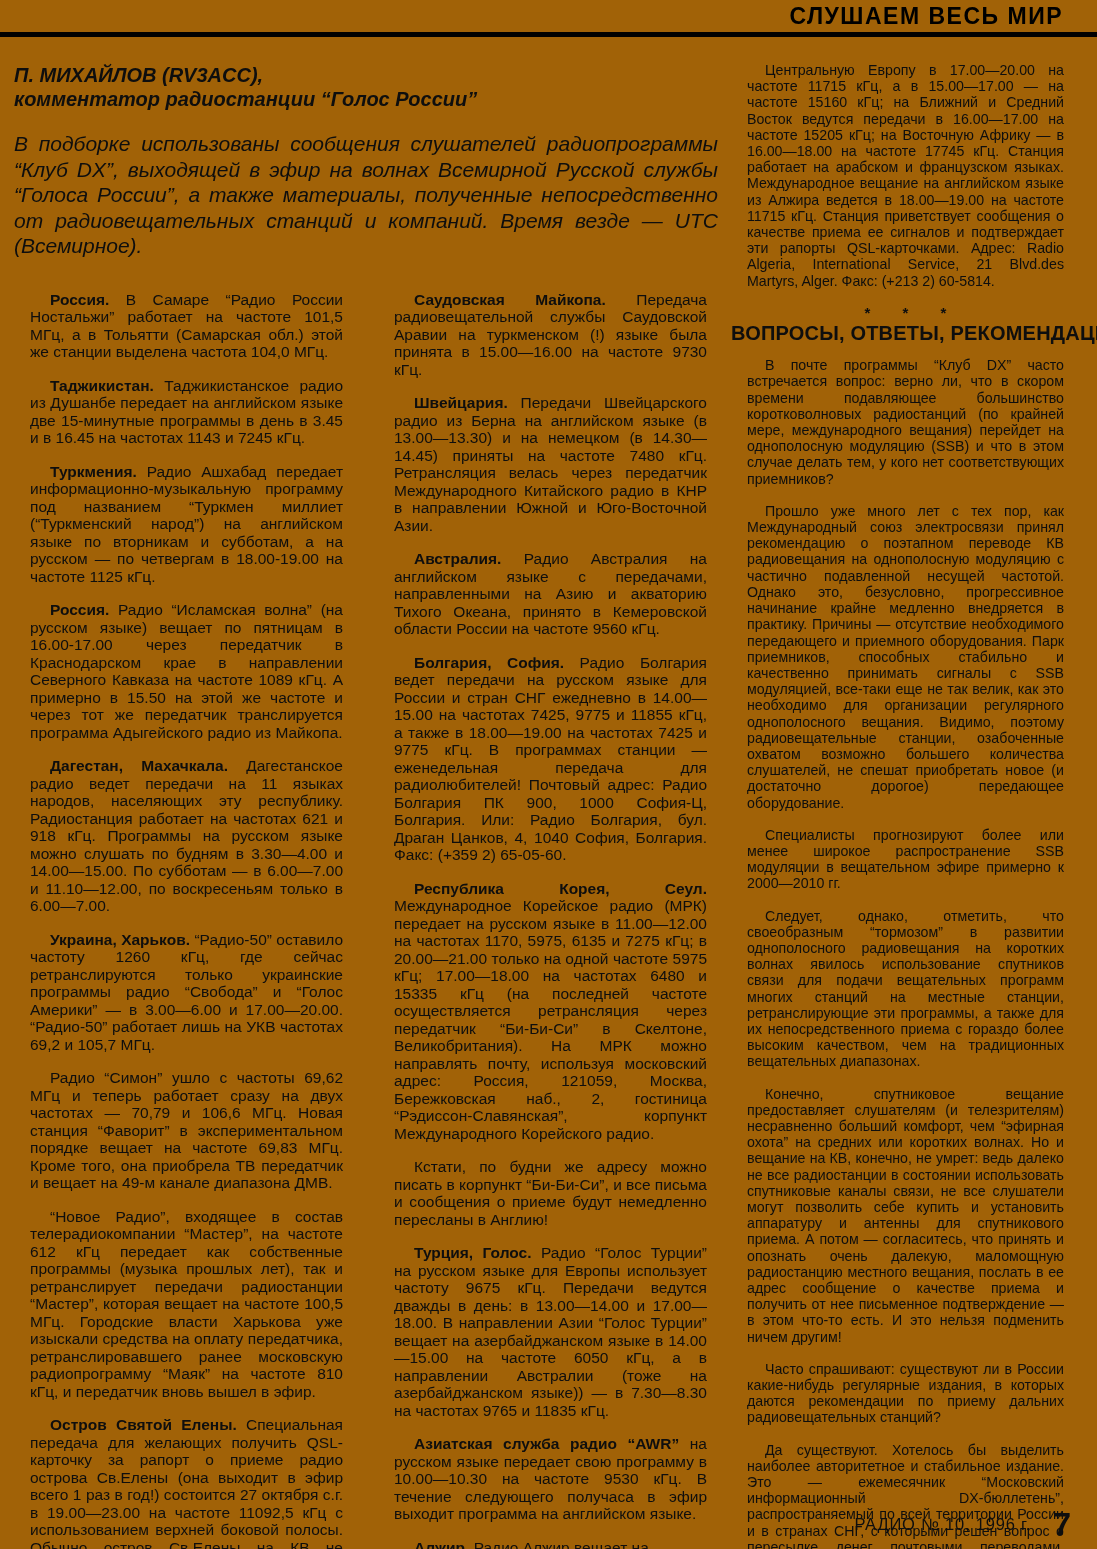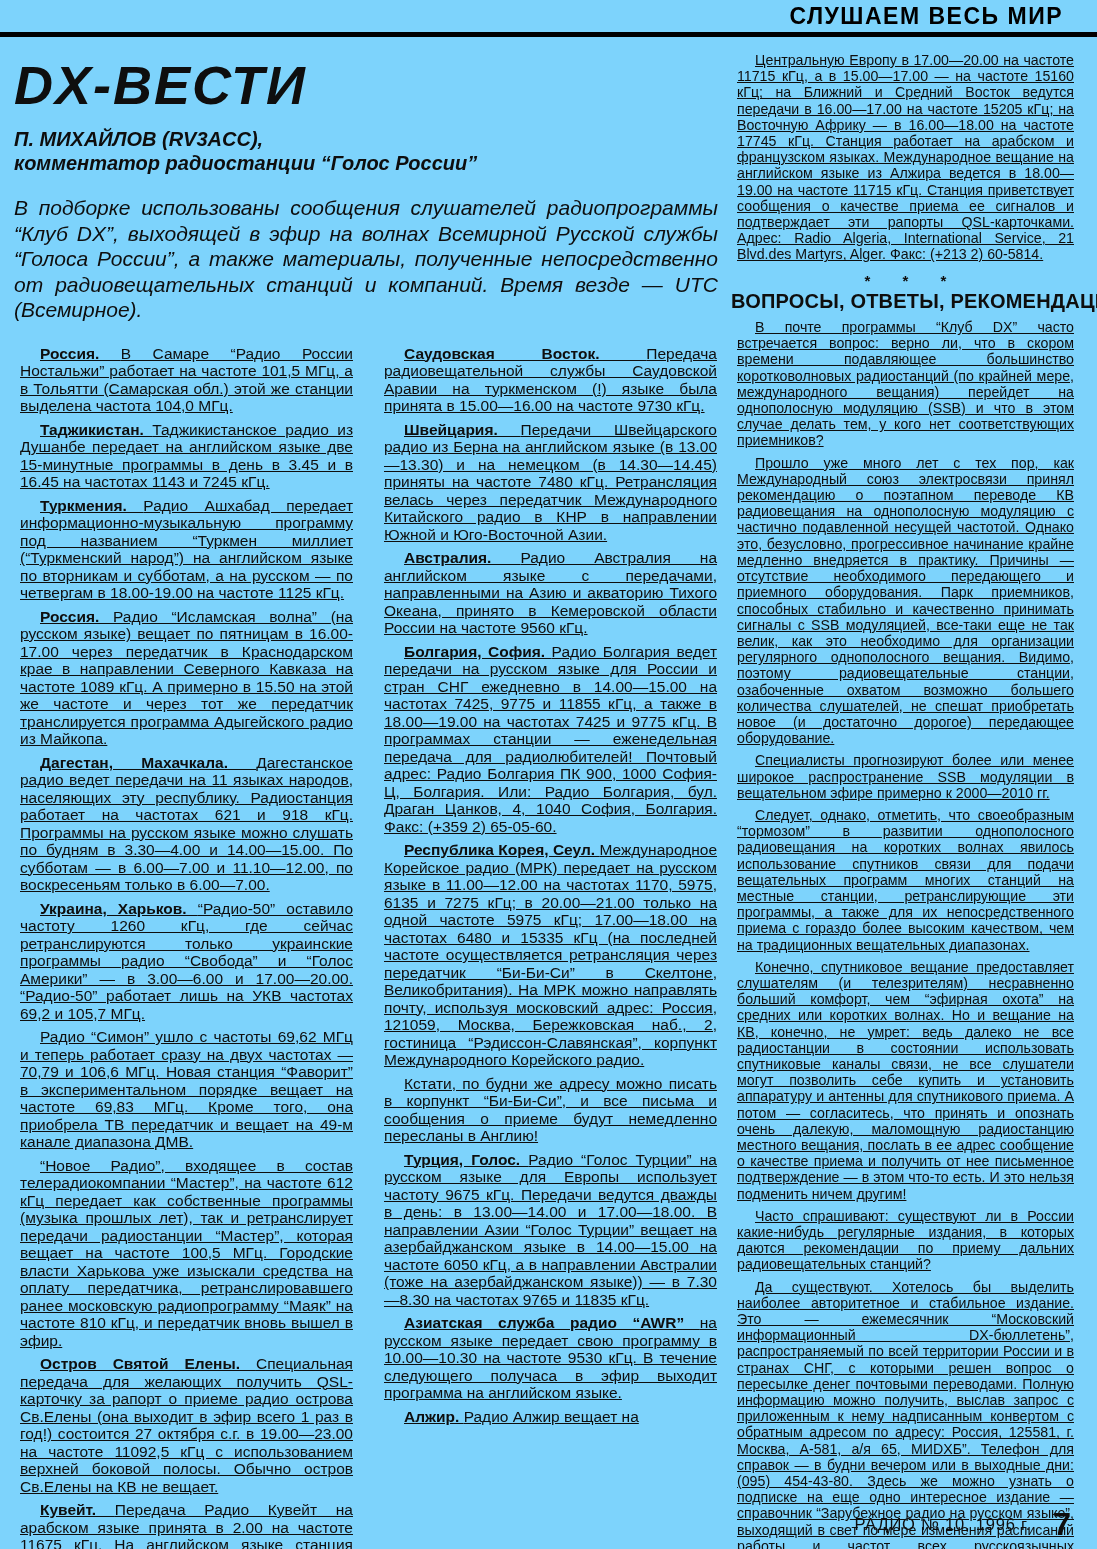--- a/index.html
+++ b/index.html
@@ -1,20 +1,20 @@
 <!DOCTYPE html>
 <html lang="ru"><head>
 <meta charset="utf-8">
 <style>
   html,body { margin:0; padding:0; background:#e8e8e4; }
   .page {
     position:relative;
     width:1097px; height:1549px;
     margin:0 auto;
-    background:#7dd3fc;
+    background:#a16207;
     color:#0e0e0e;
     font-family:"Liberation Sans", sans-serif;
     overflow:hidden;
   }
   .masthead {
     position:absolute; top:3px; right:34px;
     font-size:23px; font-weight:bold; letter-spacing:1.5px;
     color:#000;
   }
   .rule {
@@ -39,21 +39,21 @@
     font-size:21px; font-style:italic; line-height:25.5px;
     text-align:justify;
   }
   .two-cols { display:flex; gap:19px; }
   .col {
     width:345px; flex:0 0 345px;
     font-size:15.5px; line-height:17.5px;
     text-align:justify;
     hyphens:auto; -webkit-hyphens:auto;
   }
-  .col p, .rc-body p { margin:6px; text-indent:20px;text-decoration:underline; }
+  .col p, .rc-body p { margin:16px; text-indent:20px; }
   .col p.cont, .rc-body p.cont { text-indent:0; }
   .right-col {
     width:349px; flex:0 0 349px;
     font-size:14.2px; line-height:16.2px;
     text-align:justify;
     hyphens:auto; -webkit-hyphens:auto;
   }
   .right-col .rc-body p { text-indent:18px; }
   .stars {
     text-align:center; font-weight:bold; font-size:15px;
@@ -77,41 +77,40 @@
 <body>
 
 <div class="page">
 
   <div class="masthead">СЛУШАЕМ ВЕСЬ МИР</div>
   <div class="rule"></div>
 
   <div class="content">
 
     <div class="left-wrap">
-      <h1 class="title">DX-ВЕСТИ</h1>
       <div class="author">
         <div>П. МИХАЙЛОВ (RV3ACC),</div>
         <div>комментатор радиостанции “Голос России”</div>
       </div>
       <p class="lede">В подборке использованы сообщения слушателей радиопрограммы “Клуб DX”, выходящей в эфир на волнах Всемирной Русской службы “Голоса России”, а также материалы, полученные непосредственно от радиовещательных станций и компаний. Время везде — UTC (Всемирное).</p>
       <div class="two-cols">
         <div class="col" lang="ru">
             <p><b class="lead">Россия. </b>В Самаре “Радио России Ностальжи” работает на частоте 101,5 МГц, а в Тольятти (Самарская обл.) этой же станции выделена частота 104,0 МГц.</p>
             <p><b class="lead">Таджикистан. </b>Таджикистанское радио из Душанбе передает на английском языке две 15-минутные программы в день в 3.45 и в 16.45 на частотах 1143 и 7245 кГц.</p>
             <p><b class="lead">Туркмения. </b>Радио Ашхабад передает информационно-музыкальную программу под названием “Туркмен миллиет (“Туркменский народ”) на английском языке по вторникам и субботам, а на русском — по четвергам в 18.00-19.00 на частоте 1125 кГц.</p>
             <p><b class="lead">Россия. </b>Радио “Исламская волна” (на русском языке) вещает по пятницам в 16.00-17.00 через передатчик в Краснодарском крае в направлении Северного Кавказа на частоте 1089 кГц. А примерно в 15.50 на этой же частоте и через тот же передатчик транслируется программа Адыгейского радио из Майкопа.</p>
             <p><b class="lead">Дагестан, Махачкала. </b>Дагестанское радио ведет передачи на 11 языках народов, населяющих эту республику. Радиостанция работает на частотах 621 и 918 кГц. Программы на русском языке можно слушать по будням в 3.30—4.00 и 14.00—15.00. По субботам — в 6.00—7.00 и 11.10—12.00, по воскресеньям только в 6.00—7.00.</p>
             <p><b class="lead">Украина, Харьков. </b>“Радио-50” оставило частоту 1260 кГц, где сейчас ретранслируются только украинские программы радио “Свобода” и “Голос Америки” — в 3.00—6.00 и 17.00—20.00. “Радио-50” работает лишь на УКВ частотах 69,2 и 105,7 МГц.</p>
             <p>Радио “Симон” ушло с частоты 69,62 МГц и теперь работает сразу на двух частотах — 70,79 и 106,6 МГц. Новая станция “Фаворит” в экспериментальном порядке вещает на частоте 69,83 МГц. Кроме того, она приобрела ТВ передатчик и вещает на 49-м канале диапазона ДМВ.</p>
             <p>“Новое Радио”, входящее в состав телерадиокомпании “Мастер”, на частоте 612 кГц передает как собственные программы (музыка прошлых лет), так и ретранслирует передачи радиостанции “Мастер”, которая вещает на частоте 100,5 МГц. Городские власти Харькова уже изыскали средства на оплату передатчика, ретранслировавшего ранее московскую радиопрограмму “Маяк” на частоте 810 кГц, и передатчик вновь вышел в эфир.</p>
             <p><b class="lead">Остров Святой Елены. </b>Специальная передача для желающих получить QSL-карточку за рапорт о приеме радио острова Св.Елены (она выходит в эфир всего 1 раз в год!) состоится 27 октября с.г. в 19.00—23.00 на частоте 11092,5 кГц с использованием верхней боковой полосы. Обычно остров Св.Елены на КВ не вещает.</p>
             <p><b class="lead">Кувейт. </b>Передача Радио Кувейт на арабском языке принята в 2.00 на частоте 11675 кГц. На английском языке станция вещает на частотах 1341, 11900 кГц и 99,7 МГц. На коротких волнах ее можно</p>
           </div>
         <div class="col" lang="ru">
-            <p><b class="lead">Саудовская Восток. </b>Передача радиовещательной службы Саудовской Аравии на туркменском (!) языке была принята в 15.00—16.00 на частоте 9730 кГц.</p>
+            <p><b class="lead">Саудовская Майкопа. </b>Передача радиовещательной службы Саудовской Аравии на туркменском (!) языке была принята в 15.00—16.00 на частоте 9730 кГц.</p>
             <p><b class="lead">Швейцария. </b>Передачи Швейцарского радио из Берна на английском языке (в 13.00—13.30) и на немецком (в 14.30—14.45) приняты на частоте 7480 кГц. Ретрансляция велась через передатчик Международного Китайского радио в КНР в направлении Южной и Юго-Восточной Азии.</p>
             <p><b class="lead">Австралия. </b>Радио Австралия на английском языке с передачами, направленными на Азию и акваторию Тихого Океана, принято в Кемеровской области России на частоте 9560 кГц.</p>
             <p><b class="lead">Болгария, София. </b>Радио Болгария ведет передачи на русском языке для России и стран СНГ ежедневно в 14.00—15.00 на частотах 7425, 9775 и 11855 кГц, а также в 18.00—19.00 на частотах 7425 и 9775 кГц. В программах станции — еженедельная передача для радиолюбителей! Почтовый адрес: Радио Болгария ПК 900, 1000 София-Ц, Болгария. Или: Радио Болгария, бул. Драган Цанков, 4, 1040 София, Болгария. Факс: (+359 2) 65-05-60.</p>
             <p><b class="lead">Республика Корея, Сеул. </b>Международное Корейское радио (МРК) передает на русском языке в 11.00—12.00 на частотах 1170, 5975, 6135 и 7275 кГц; в 20.00—21.00 только на одной частоте 5975 кГц; 17.00—18.00 на частотах 6480 и 15335 кГц (на последней частоте осуществляется ретрансляция через передатчик “Би-Би-Си” в Скелтоне, Великобритания). На МРК можно направлять почту, используя московский адрес: Россия, 121059, Москва, Бережковская наб., 2, гостиница “Рэдиссон-Славянская”, корпункт Международного Корейского радио.</p>
             <p>Кстати, по будни же адресу можно писать в корпункт “Би-Би-Си”, и все письма и сообщения о приеме будут немедленно пересланы в Англию!</p>
             <p><b class="lead">Турция, Голос. </b>Радио “Голос Турции” на русском языке для Европы использует частоту 9675 кГц. Передачи ведутся дважды в день: в 13.00—14.00 и 17.00—18.00. В направлении Азии “Голос Турции” вещает на азербайджанском языке в 14.00—15.00 на частоте 6050 кГц, а в направлении Австралии (тоже на азербайджанском языке)) — в 7.30—8.30 на частотах 9765 и 11835 кГц.</p>
             <p><b class="lead">Азиатская служба радио “AWR” </b>на русском языке передает свою программу в 10.00—10.30 на частоте 9530 кГц. В течение следующего получаса в эфир выходит программа на английском языке.</p>
             <p><b class="lead">Алжир. </b>Радио Алжир вещает на</p>
           </div>
       </div>

